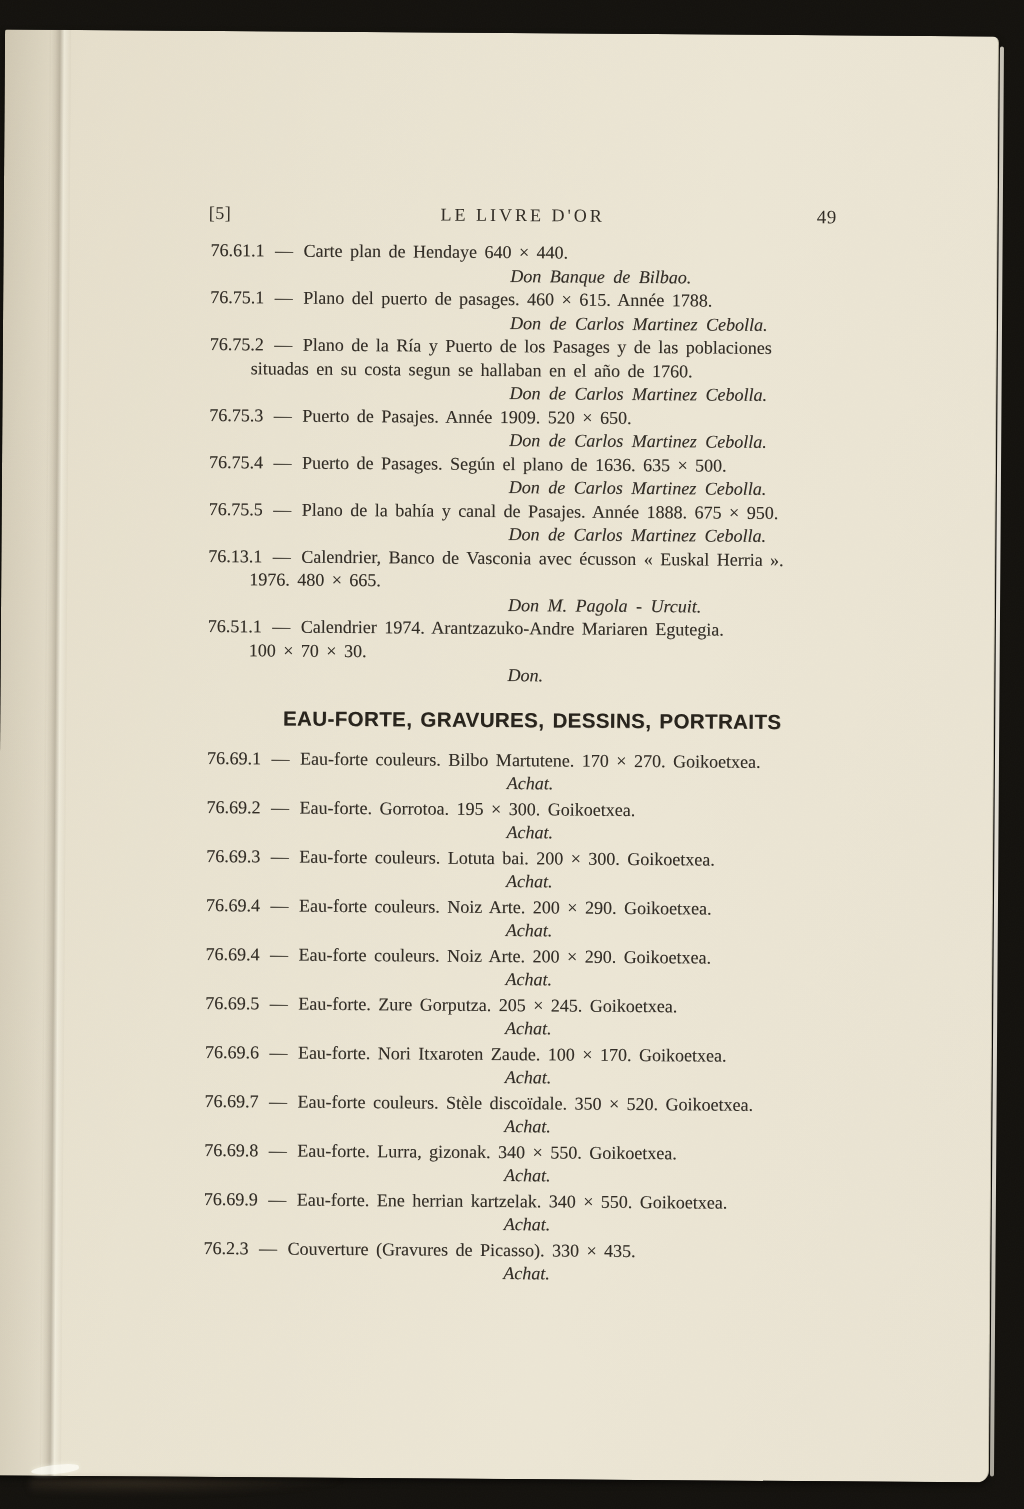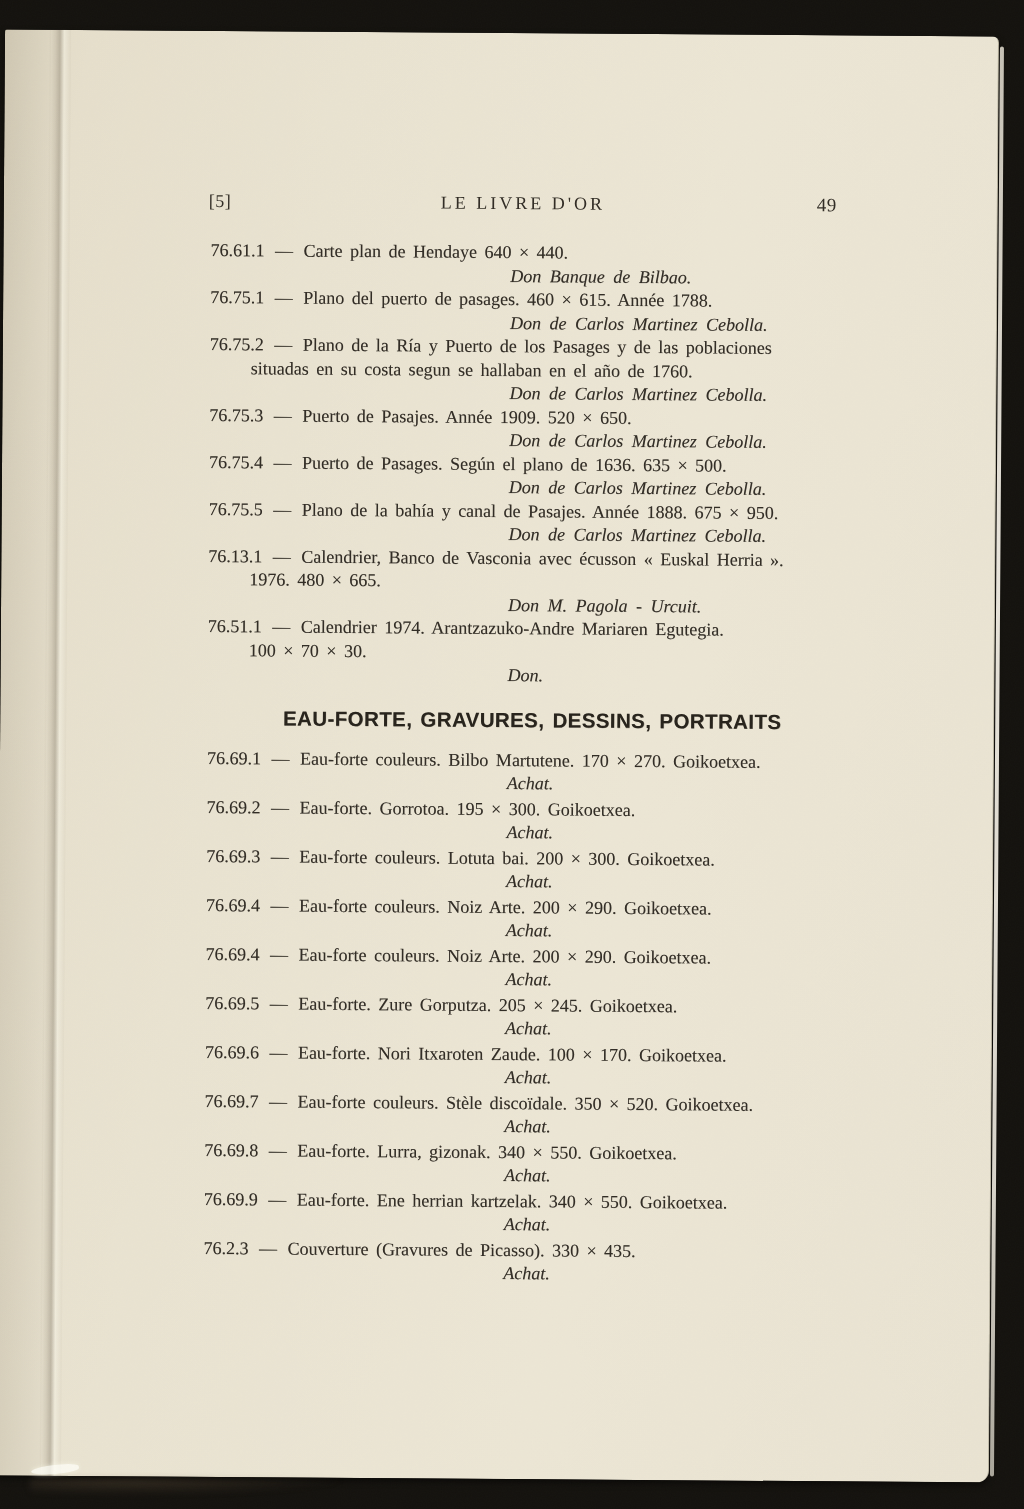--- a/index.html
+++ b/index.html
@@ -59,21 +59,21 @@
   }
   
   .running-header {
     position: absolute; left: 205px; top: 158px; width: 628px;
     display: flex; align-items: baseline;
     font-size: 18px; line-height: 24px;
     letter-spacing: 0.5px;
   }
   .bracket-num { width: 95px; }
   .running-title { flex: 1; text-align: center; letter-spacing: 3px; }
-  .page-num { width: 95px; text-align: right; font-size: 19px; }
+  .page-num { width: 95px; text-align: right; font-size: 19px; margin-top: 12px; }
   
   .bodytext {
     position: absolute; left: 207px; top: 208px; width: 650px;
     font-size: 18px;
   }
   .line {
     line-height: 23.5px;
     white-space: nowrap;
     word-spacing: 3px;
     text-shadow: 0.2px 0.2px 0 rgba(49,44,37,0.35);

